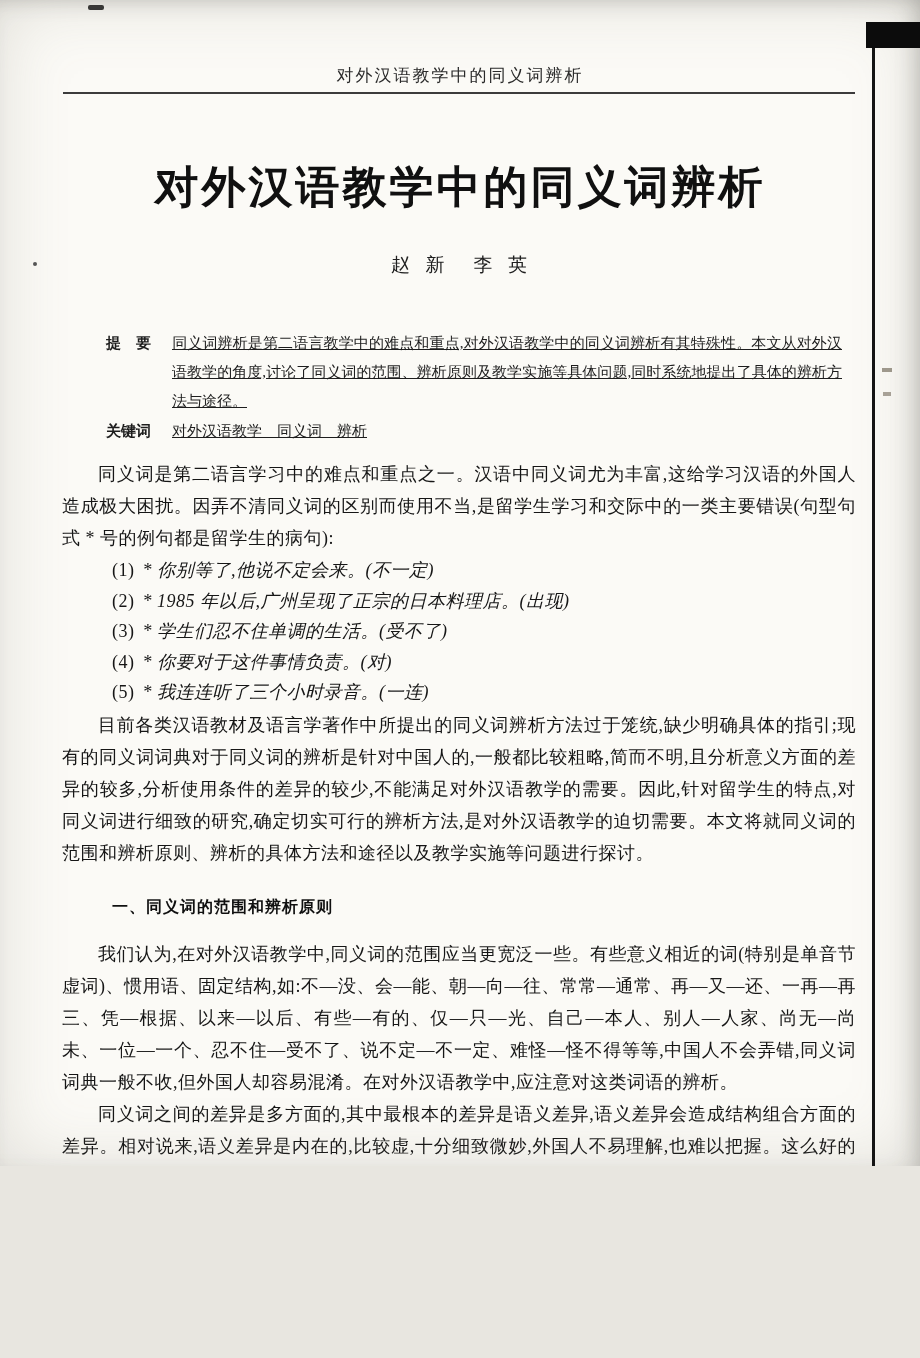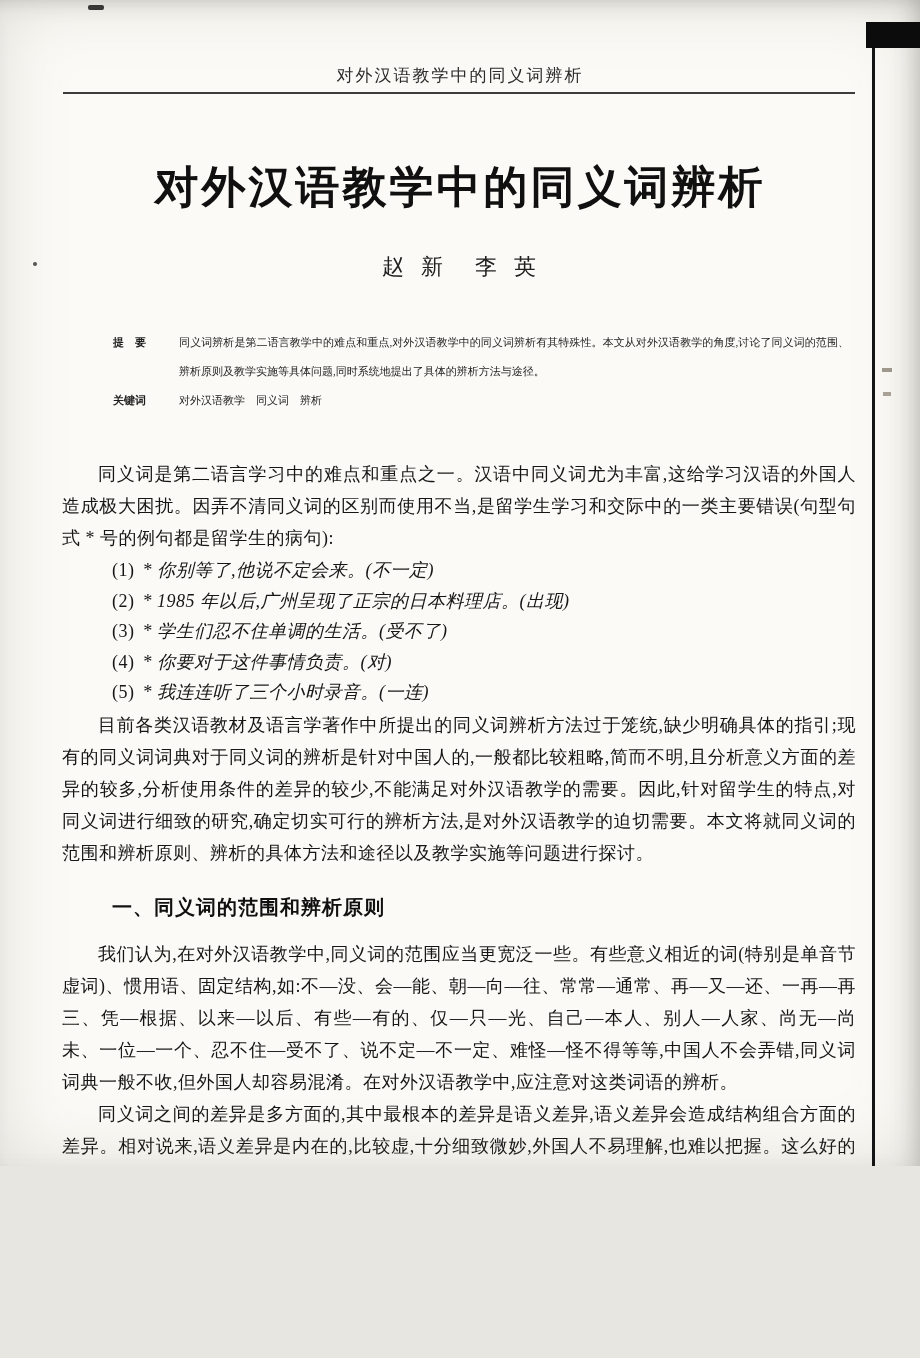--- a/index.html
+++ b/index.html
@@ -48,34 +48,35 @@
     font-size: 44px;
     font-weight: 700;
     letter-spacing: 3px;
     color: #101010;
   }
   .authors {
     position: absolute;
     top: 252px; left: 0;
     width: 100%;
     text-align: center;
-    font-size: 22px;
+    font-size: 19px;
     letter-spacing: 2px;
     white-space: pre;
     color: #202020;
   }
 
   .meta {
     position: absolute;
-    top: 328px; left: 113px;
+    top: 328px; left: 106px;
     width: 736px;
-    font-size: 11px;
+    font-size: 15px;
     line-height: 29px;
     text-align: justify;
     color: #1d1d1d;
+    text-decoration: underline;
   }
   .hang { padding-left: 66px; }
   .meta-label {
     display: inline-block;
     width: 66px;
     margin-left: -66px;
     font-weight: 700;
     font-family: "Liberation Sans", sans-serif;
   }
 
@@ -90,21 +91,21 @@
     color: #161616;
   }
   .body p { text-indent: 2em; }
 
   .examples { margin: 1px 0; }
   .ex-line { padding-left: 50px; line-height: 30.5px; }
   .ex-num { margin-right: 8px; font-style: normal; }
   .ex-text { font-style: italic; }
 
   .sec-heading {
-    font-size: 20px;
+    font-size: 16px;
     font-weight: 700;
     font-family: "Liberation Sans", sans-serif;
     padding-left: 50px;
     margin: 22px 0 15px 0;
     letter-spacing: 1px;
     color: #101010;
   }
 
   .page-num {
     position: absolute;

